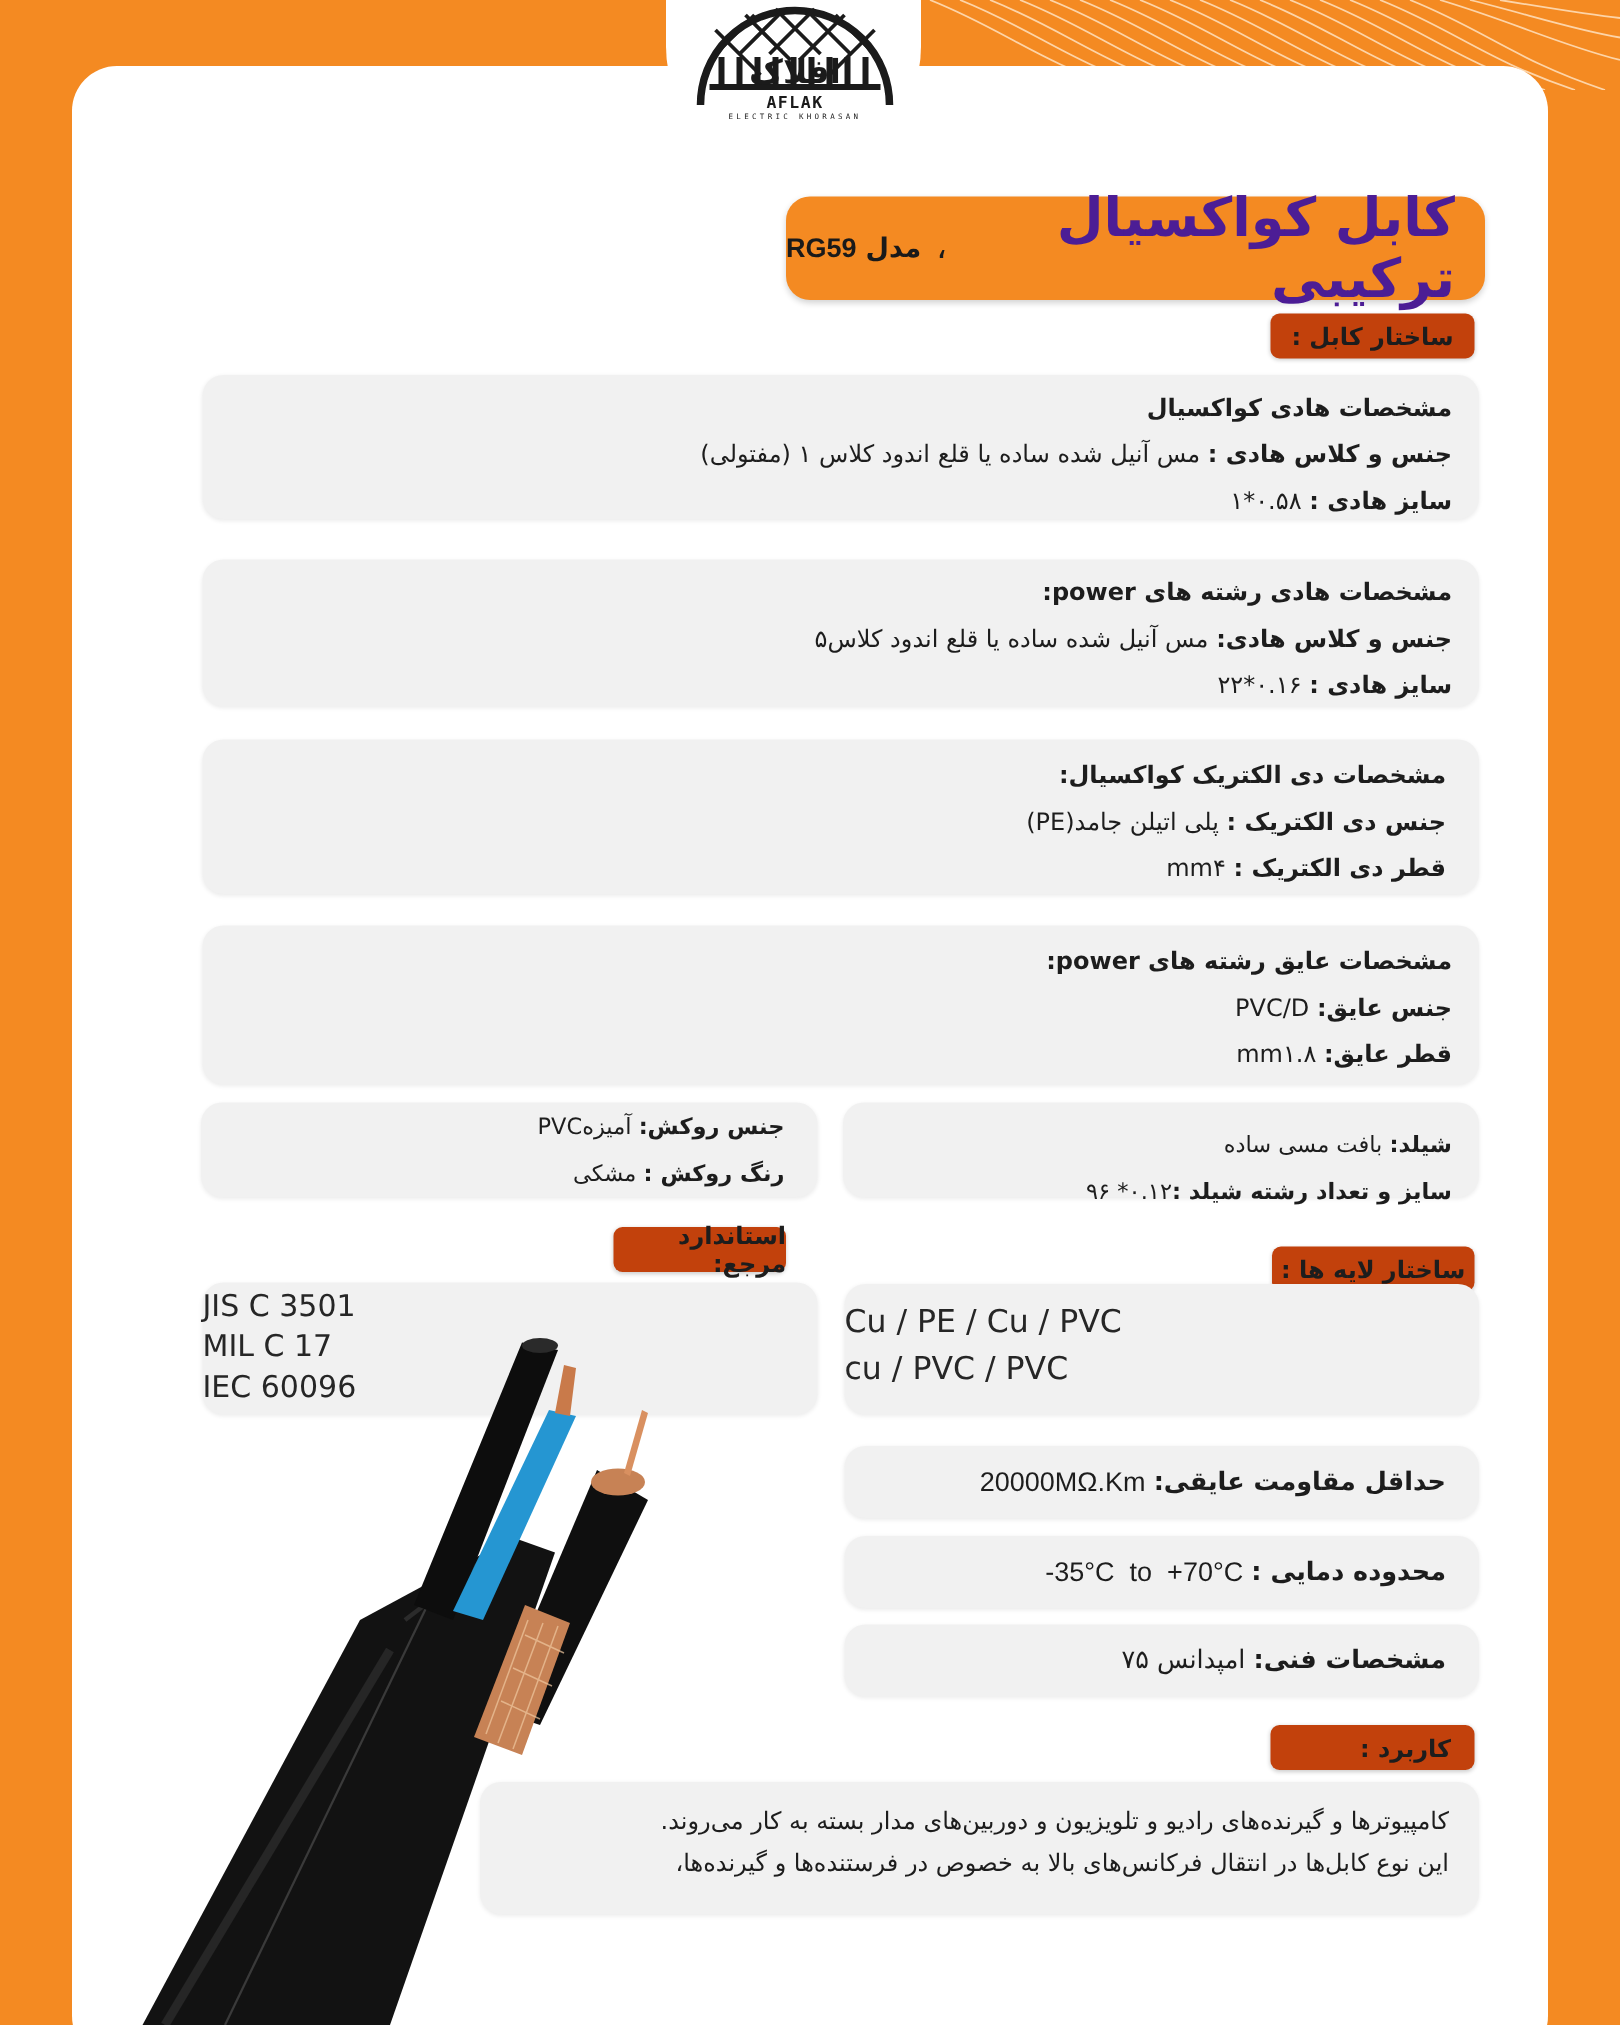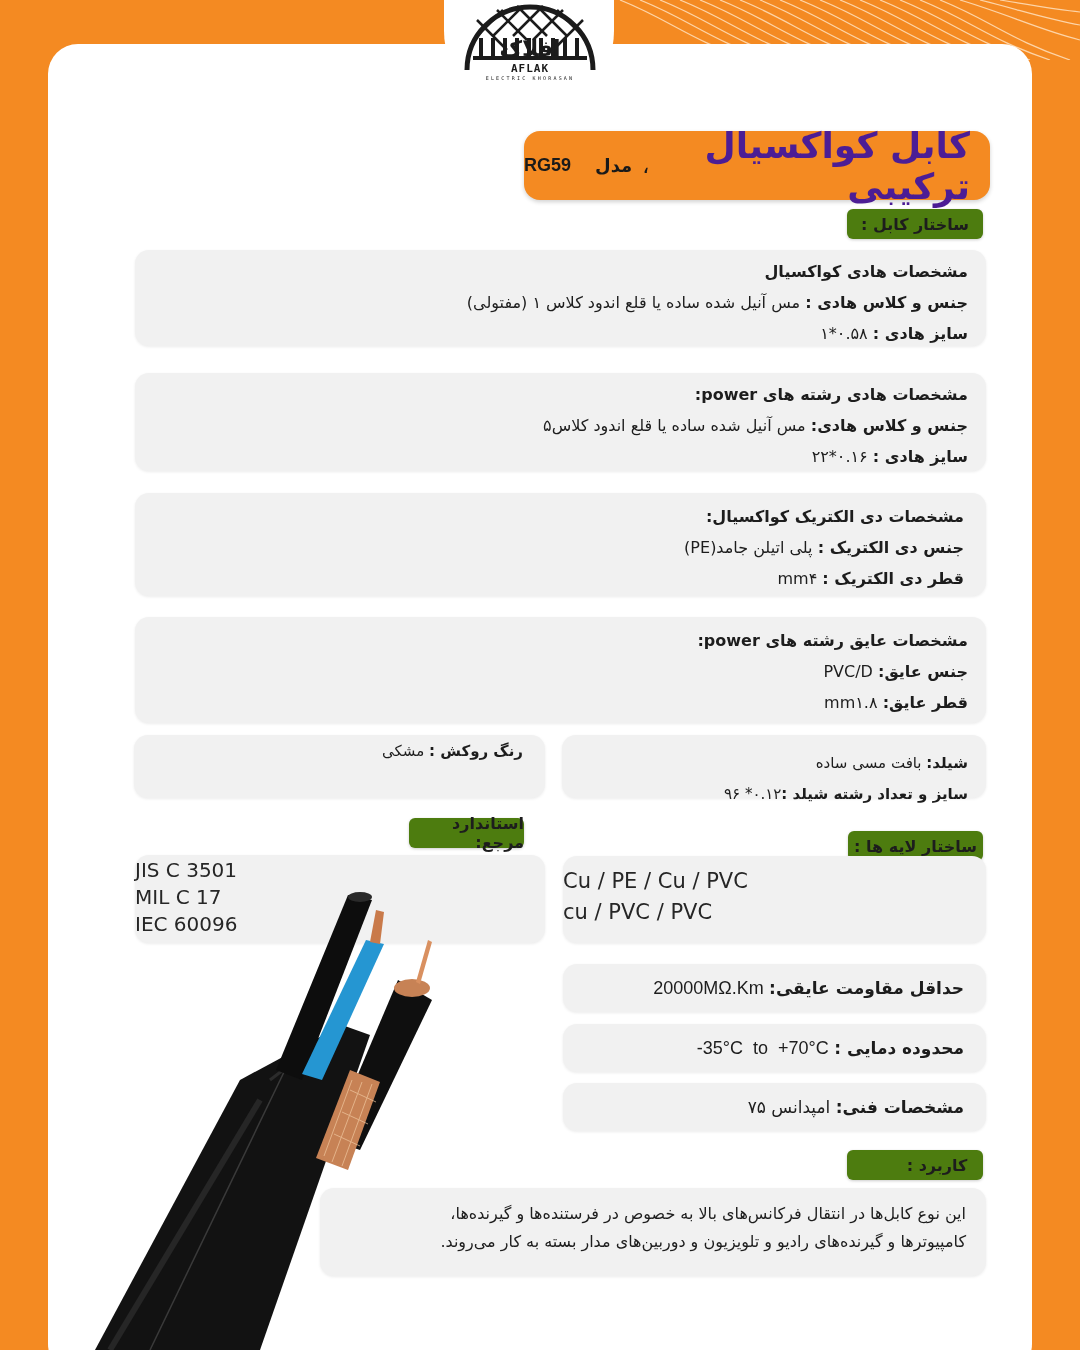--- a/index.html
+++ b/index.html
@@ -38,25 +38,25 @@
   }
   .title-box {
     position: absolute; left: 524px; top: 131px; width: 466px; height: 69px;
     background: #f48a22; border-radius: 16px;
     box-shadow: 0 2px 4px rgba(0,0,0,0.18);
     display: flex; align-items: center; justify-content: flex-end; padding-right: 20px;
     direction: rtl;
   }
   .title-main { font-weight: bold; font-size: 36px; color: #4c1d95; }
   .title-sep { font-size: 22px; margin: 0 6px 0 10px; color: #1a1a1a; }
-  .title-model-label { font-size: 18px; font-weight: bold; color: #1a1a1a; margin-left: 24px; }
+  .title-model-label { font-size: 18px; font-weight: bold; color: #1a1a1a; margin-left: 6px; }
   .title-model { font-family: "Liberation Sans", sans-serif; font-size: 18px; font-weight: bold; color: #1a1a1a; }
 
   .pill {
-    position: absolute; background: #4d7c0f; border-radius: 6px; height: 30px;
+    position: absolute; background: #c2410c; border-radius: 6px; height: 30px;
     box-shadow: 0 1px 3px rgba(0,0,0,0.2);
     font-size: 16px; font-weight: bold; color: #1d1d1d;
     display: flex; align-items: center; justify-content: center; direction: rtl;
   }
   .box {
     position: absolute; background: #f1f1f1; border-radius: 14px;
     box-shadow: 0 1px 3px rgba(0,0,0,0.08);
     direction: rtl; padding-right: 18px; padding-top: 6px;
     font-size: 16px; color: #1d1d1d;
   }
@@ -155,20 +155,21 @@
   <div class="line"><span class="b">قطر دی الکتریک :</span> <span>mm۴</span></div>
 </div>
 
 <div class="box" style="left:135px;top:617px;width:851px;height:106px;padding-top:8px;">
   <div class="line b">مشخصات عایق رشته های power:</div>
   <div class="line"><span class="b">جنس عایق:</span> <span>PVC/D</span></div>
   <div class="line"><span class="b">قطر عایق:</span> <span>mm۱.۸</span></div>
 </div>
 
 <div class="box" style="left:134px;top:735px;width:411px;height:63px;padding-right:22px;padding-top:1px;font-size:15px;">
+  <div class="line"><span class="b">جنس روکش:</span> <span>آمیزهPVC</span></div>
   <div class="line"><span class="b">رنگ روکش :</span> <span>مشکی</span></div>
 </div>
 
 <div class="box" style="left:562px;top:735px;width:424px;height:63px;padding-right:18px;padding-top:13px;font-size:15px;">
   <div class="line"><span class="b">شیلد:</span> <span>بافت مسی ساده</span></div>
   <div class="line"><span class="b">سایز و تعداد رشته شیلد :</span><span>۰.۱۲* ۹۶</span></div>
 </div>
 
 <div class="pill" style="left:409px;top:818px;width:115px;">استاندارد مرجع:</div>
 <div class="box" style="left:135px;top:855px;width:410px;height:88px;padding-top:2px;">
@@ -190,22 +191,22 @@
 <div class="box single" style="left:563px;top:1024px;width:423px;height:48px;padding-right:22px;">
   <span class="b">محدوده دمایی :</span>&nbsp;<span style="direction:ltr;unicode-bidi:embed;white-space:pre;font-family:'Liberation Sans',sans-serif;font-size:18px;">-35°C  to  +70°C</span>
 </div>
 
 <div class="box single" style="left:563px;top:1083px;width:423px;height:48px;padding-right:22px;">
   <span class="b">مشخصات فنی:</span>&nbsp;<span>امپدانس ۷۵</span>
 </div>
 
 <div class="pill" style="left:847px;top:1150px;width:136px;padding-left:44px;">کاربرد :</div>
 <div class="box usage" style="left:320px;top:1188px;width:666px;height:88px;">
+  <div class="line">کامپیوترها و گیرنده‌های رادیو و تلویزیون و دوربین‌های مدار بسته به کار می‌روند.</div>
   <div class="line">این نوع کابل‌ها در انتقال فرکانس‌های بالا به خصوص در فرستنده‌ها و گیرنده‌ها،</div>
-  <div class="line">کامپیوترها و گیرنده‌های رادیو و تلویزیون و دوربین‌های مدار بسته به کار می‌روند.</div>
 </div>
 
 <svg class="cable" viewBox="0 0 380 480">
 
   <path d="M160 210 L262 155 L290 165 L180 480 L15 480 Z" fill="#121212"></path>
   <path d="M190 210 L262 155" stroke="#2b2b2b" stroke-width="3"></path>
   <path d="M205 200 L70 480" stroke="#3a3a3a" stroke-width="1.5"></path>
   <path d="M180 230 L30 480" stroke="#262626" stroke-width="6"></path>
 
   <path d="M268 25 L292 30 L222 210 L196 200 Z" fill="#0d0d0d"></path>

